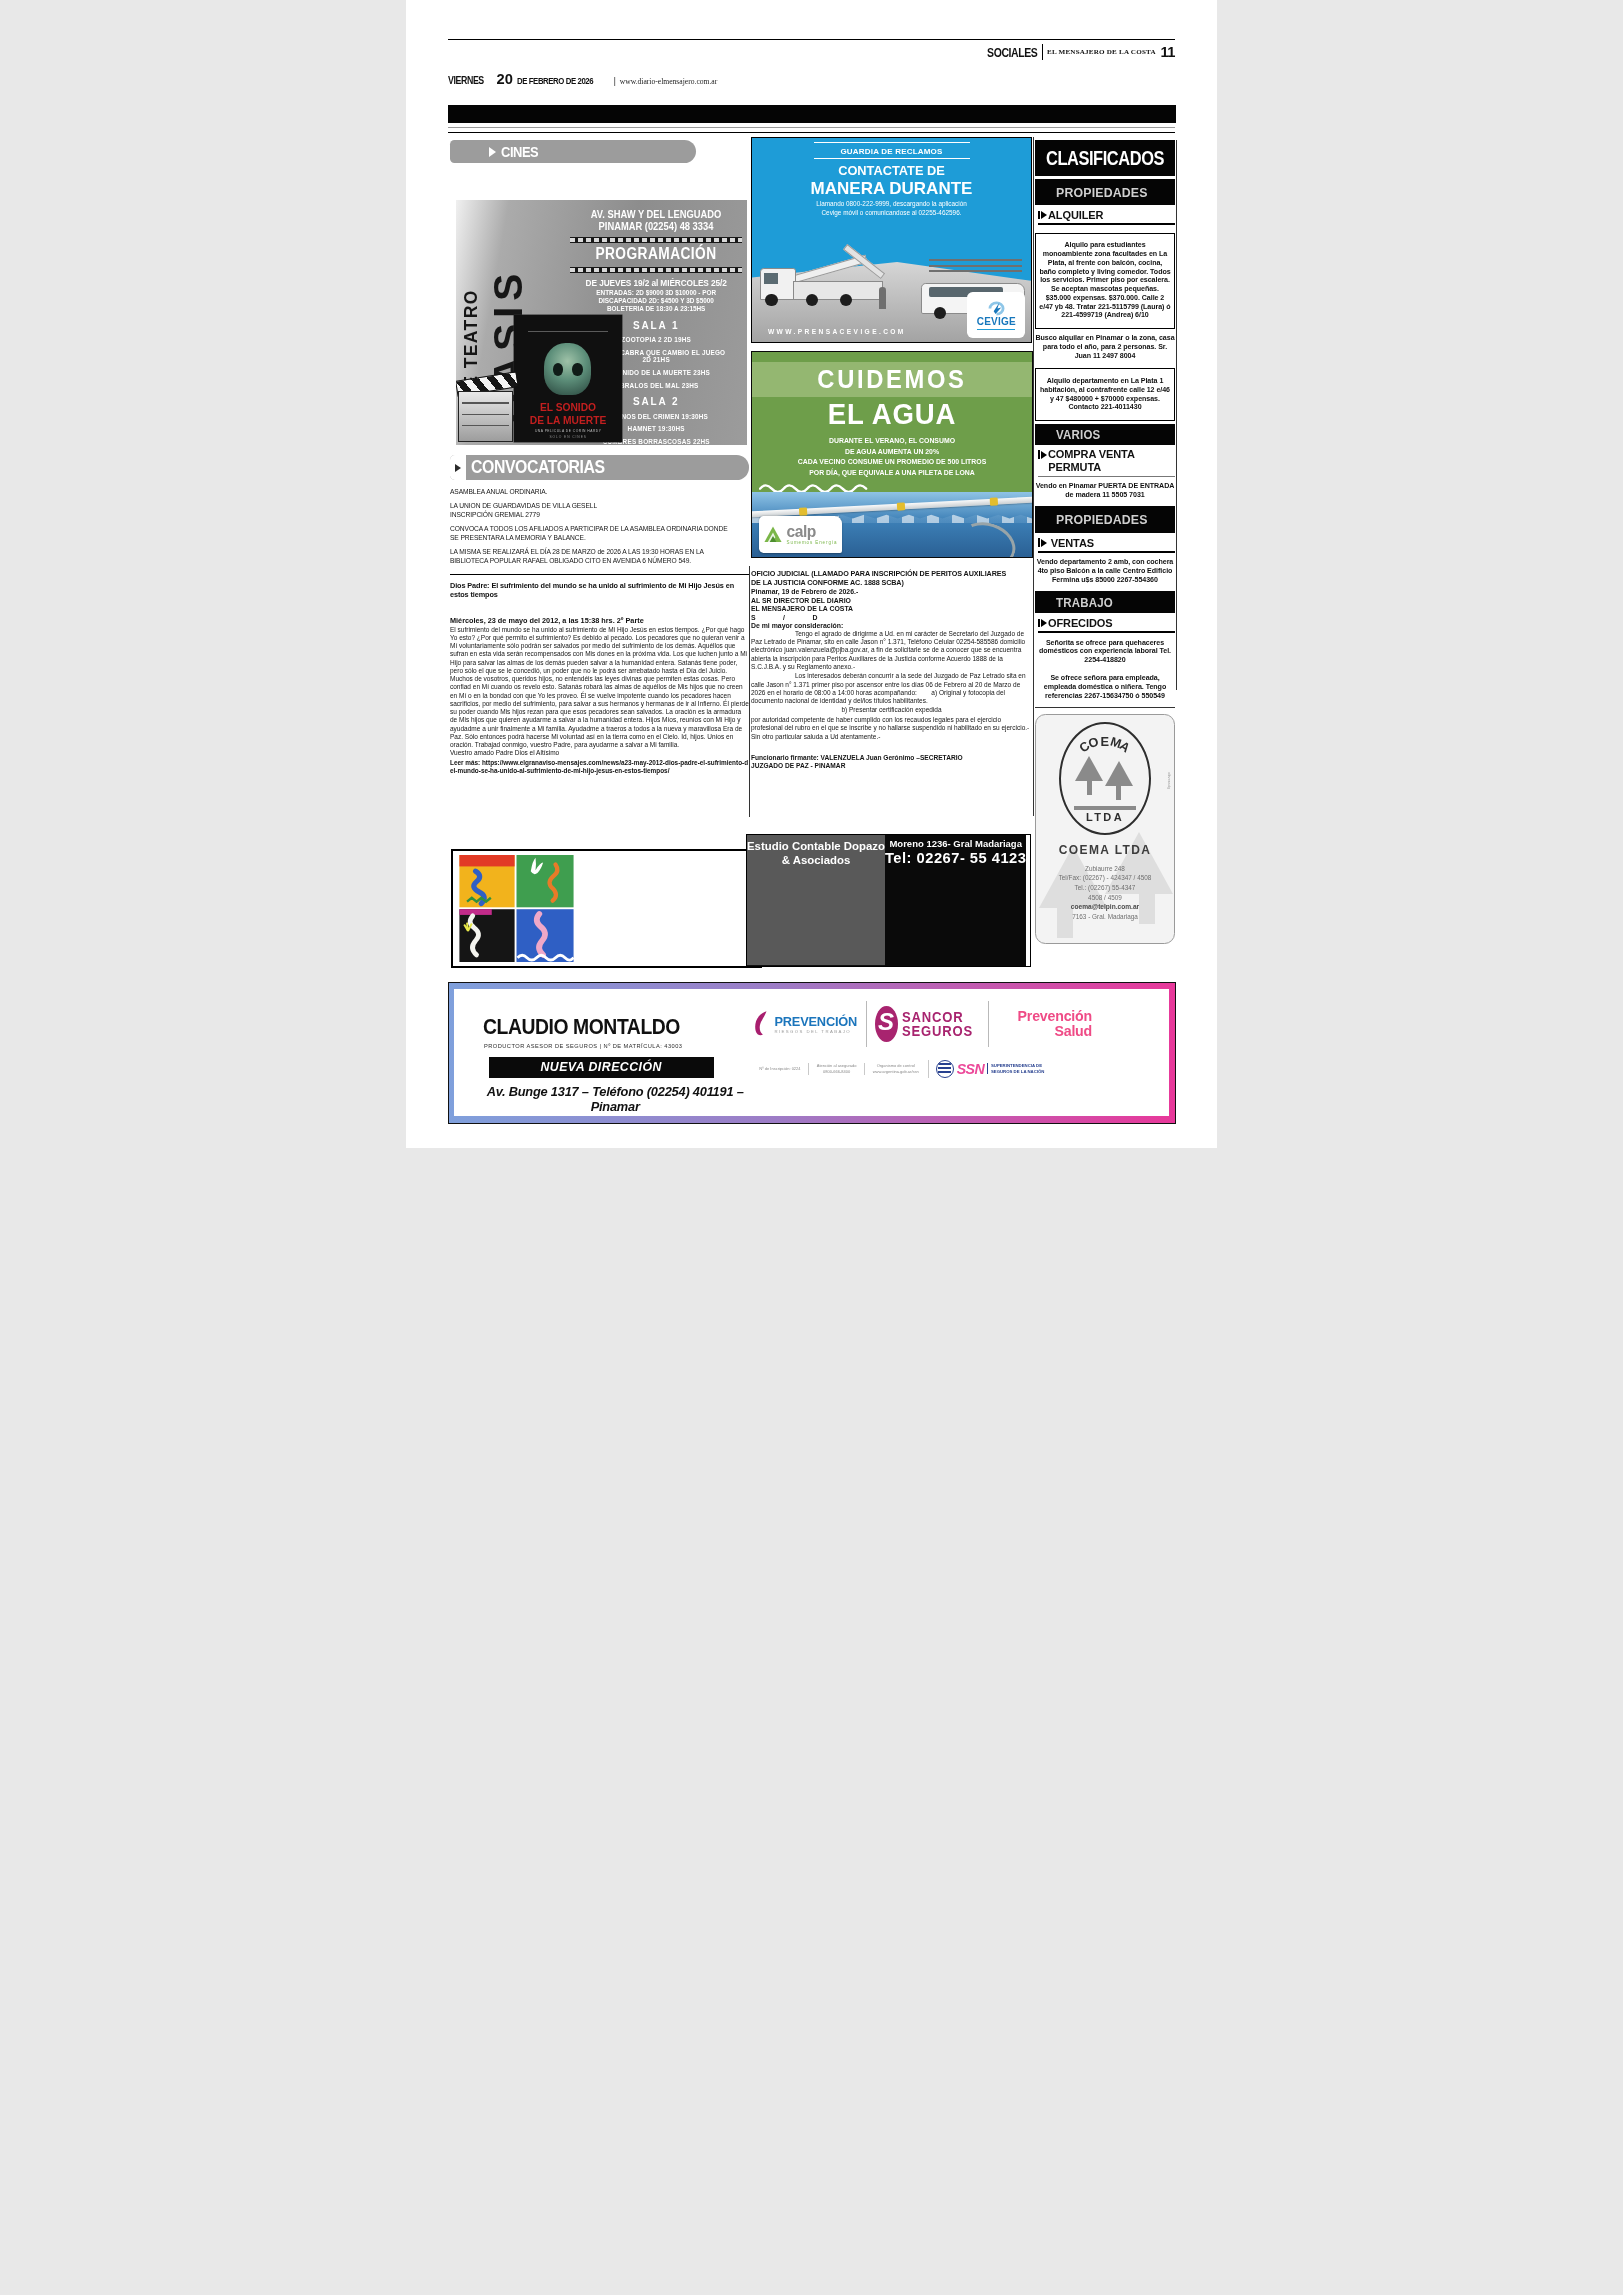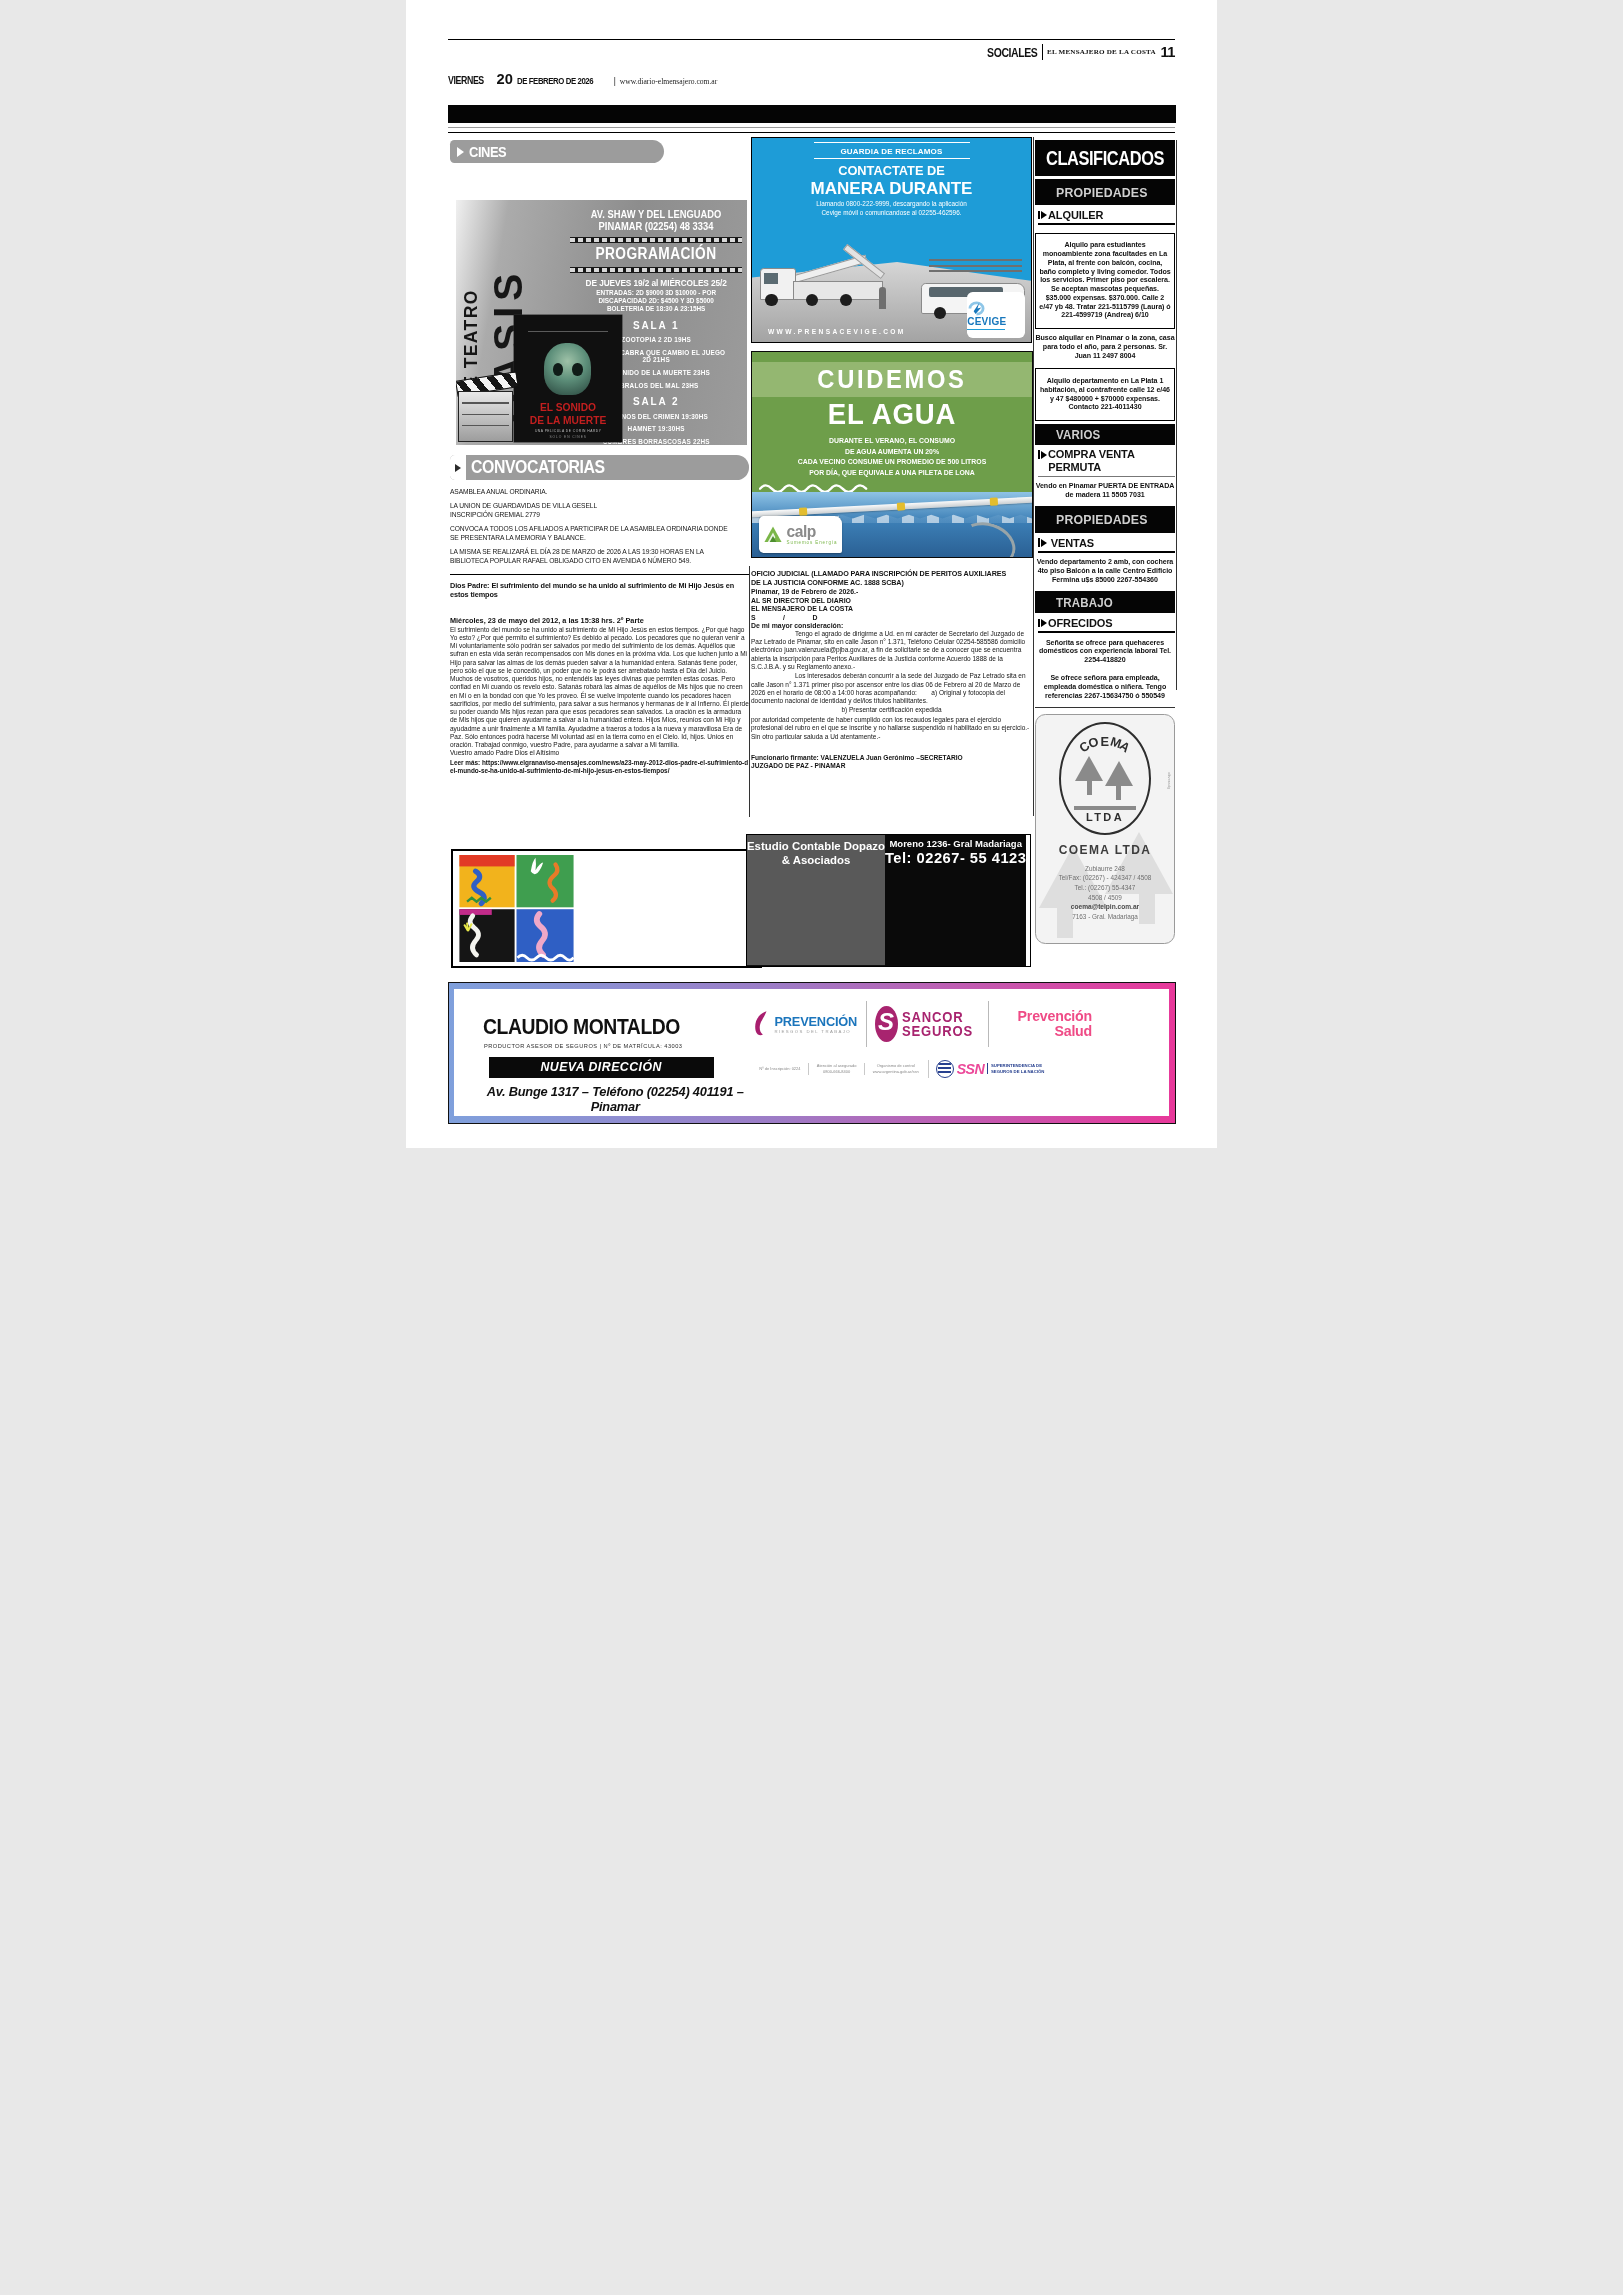--- a/index.html
+++ b/index.html
@@ -26,21 +26,21 @@
   
   .col-left{left:44px;top:140px;width:299px;}
   .col-mid{left:345px;top:137px;width:281px;}
   .col-right{left:629px;top:140px;width:140px;}
   .vdiv{position:absolute;width:0.5px;background:#333;}
   
   .gray-hdr{position:relative;background:#9c9c9c;color:#fff;font-weight:900;
             border-radius:4.7px 12.3px 12.3px 4.7px;display:flex;align-items:center;}
   .gray-hdr .tri{width:0;height:0;border-top:5.2px solid transparent;border-bottom:5.2px solid transparent;
                  border-left:7.6px solid #fff;margin:0 5.7px 0 6.6px;}
-  .hdr-cines{width:214px;height:23px;font-size:14.7px;letter-spacing:-0.5px;margin-bottom:37px;}
+  .hdr-cines{width:214px;height:23px;font-size:14.7px;letter-spacing:-0.5px;margin-bottom:37px;padding-left:32px;}
   .hdr-conv{width:100%;height:25px;font-size:18px;letter-spacing:-0.5px;margin-top:10.4px;}
   .hdr-conv .tri{border-left-color:#2b2b2b;background:transparent;}
   .hdr-conv .notch{background:#fff;height:100%;width:16px;border-radius:4.7px 0 0 4.7px;
                    display:flex;align-items:center;justify-content:center;margin-right:4.7px;}
   .hdr-conv .notch .tri{margin:0;border-top-width:4.3px;border-bottom-width:4.3px;border-left-width:6.2px;}
   .hdr-label{transform:scaleX(.88);transform-origin:left;}
   
   .cine-ad{position:relative;width:291px;height:245px;margin-left:6.2px;overflow:hidden;
            background:linear-gradient(100deg,#f0f0f0 0%,#ababab 16%,#8d8d8d 55%,#9c9c9c 100%);}
   .vt{position:absolute;writing-mode:vertical-rl;transform:rotate(180deg);color:#161616;font-weight:800;}
@@ -103,21 +103,21 @@
   .t1 .boom2{position:absolute;left:80px;bottom:40px;width:46px;height:5.2px;background:#e3e3e3;border:0.5px solid #9a9a9a;transform:rotate(38deg);}
   .wheel{position:absolute;bottom:-0.9px;width:12.3px;height:12.3px;border-radius:50%;background:#1d1d1d;}
   .worker{position:absolute;left:127px;bottom:33px;width:7.1px;height:22px;background:#6f6f6f;border-radius:3.3px 3.3px 0 0;}
   .t2{position:absolute;right:5.7px;bottom:21px;width:104px;height:62px;}
   .t2 .rack{position:absolute;top:0;left:7.6px;right:3.8px;height:14.2px;
             background:repeating-linear-gradient(180deg,#6f6f6f 0 1.9px,transparent 1.9px 5.7px);}
   .t2 .body{position:absolute;bottom:6.6px;left:0;right:0;height:29px;background:#f4f4f4;border:0.5px solid #8a8a8a;border-radius:4.7px 7.6px 1.9px 1.9px;}
   .t2 .winb{position:absolute;top:2.8px;left:6.6px;right:21px;height:9.5px;background:#58666d;border-radius:1.9px;}
   .cv-web{position:absolute;left:16px;bottom:6.6px;font-size:6.6px;font-weight:800;letter-spacing:2.4px;color:#fff;}
   .cv-logo{position:absolute;right:5.7px;bottom:3.8px;width:58px;height:46px;background:#fff;border-radius:5.7px;
-           display:flex;flex-direction:column;align-items:flex-start;justify-content:center;}
+           display:flex;flex-direction:column;align-items:center;justify-content:center;}
   .cv-logo .nm{color:#1777bc;font-weight:800;font-size:10px;letter-spacing:0.2px;}
   .cv-logo .sub{width:38px;height:1.4px;background:#1e9cd7;margin-top:1.4px;}
   
   .agua{position:relative;width:280px;height:205px;border:0.5px solid #0a0a0a;background:#6e9e4a;overflow:hidden;color:#fff;margin-top:8px;}
   .ag-band{position:absolute;top:10.4px;left:0;right:0;height:35px;background:#94b771;}
   .ag-t1{position:absolute;top:13.3px;left:0;right:0;text-align:center;font-size:25px;font-weight:600;letter-spacing:2.8px;transform:scaleX(.95);}
   .ag-t2{position:absolute;top:46px;left:0;right:0;text-align:center;font-size:29px;font-weight:900;letter-spacing:0.9px;transform:scaleX(.95);}
   .ag-body{position:absolute;top:84px;left:0;right:0;text-align:center;font-size:6.9px;font-weight:800;line-height:1.55;}
   .ag-wave{position:absolute;left:6.6px;top:131px;}
   .pool{position:absolute;left:0;right:0;bottom:0;height:65px;background:linear-gradient(180deg,#8fc3e6 0%,#3c7fb6 45%,#2a6094 100%);}

